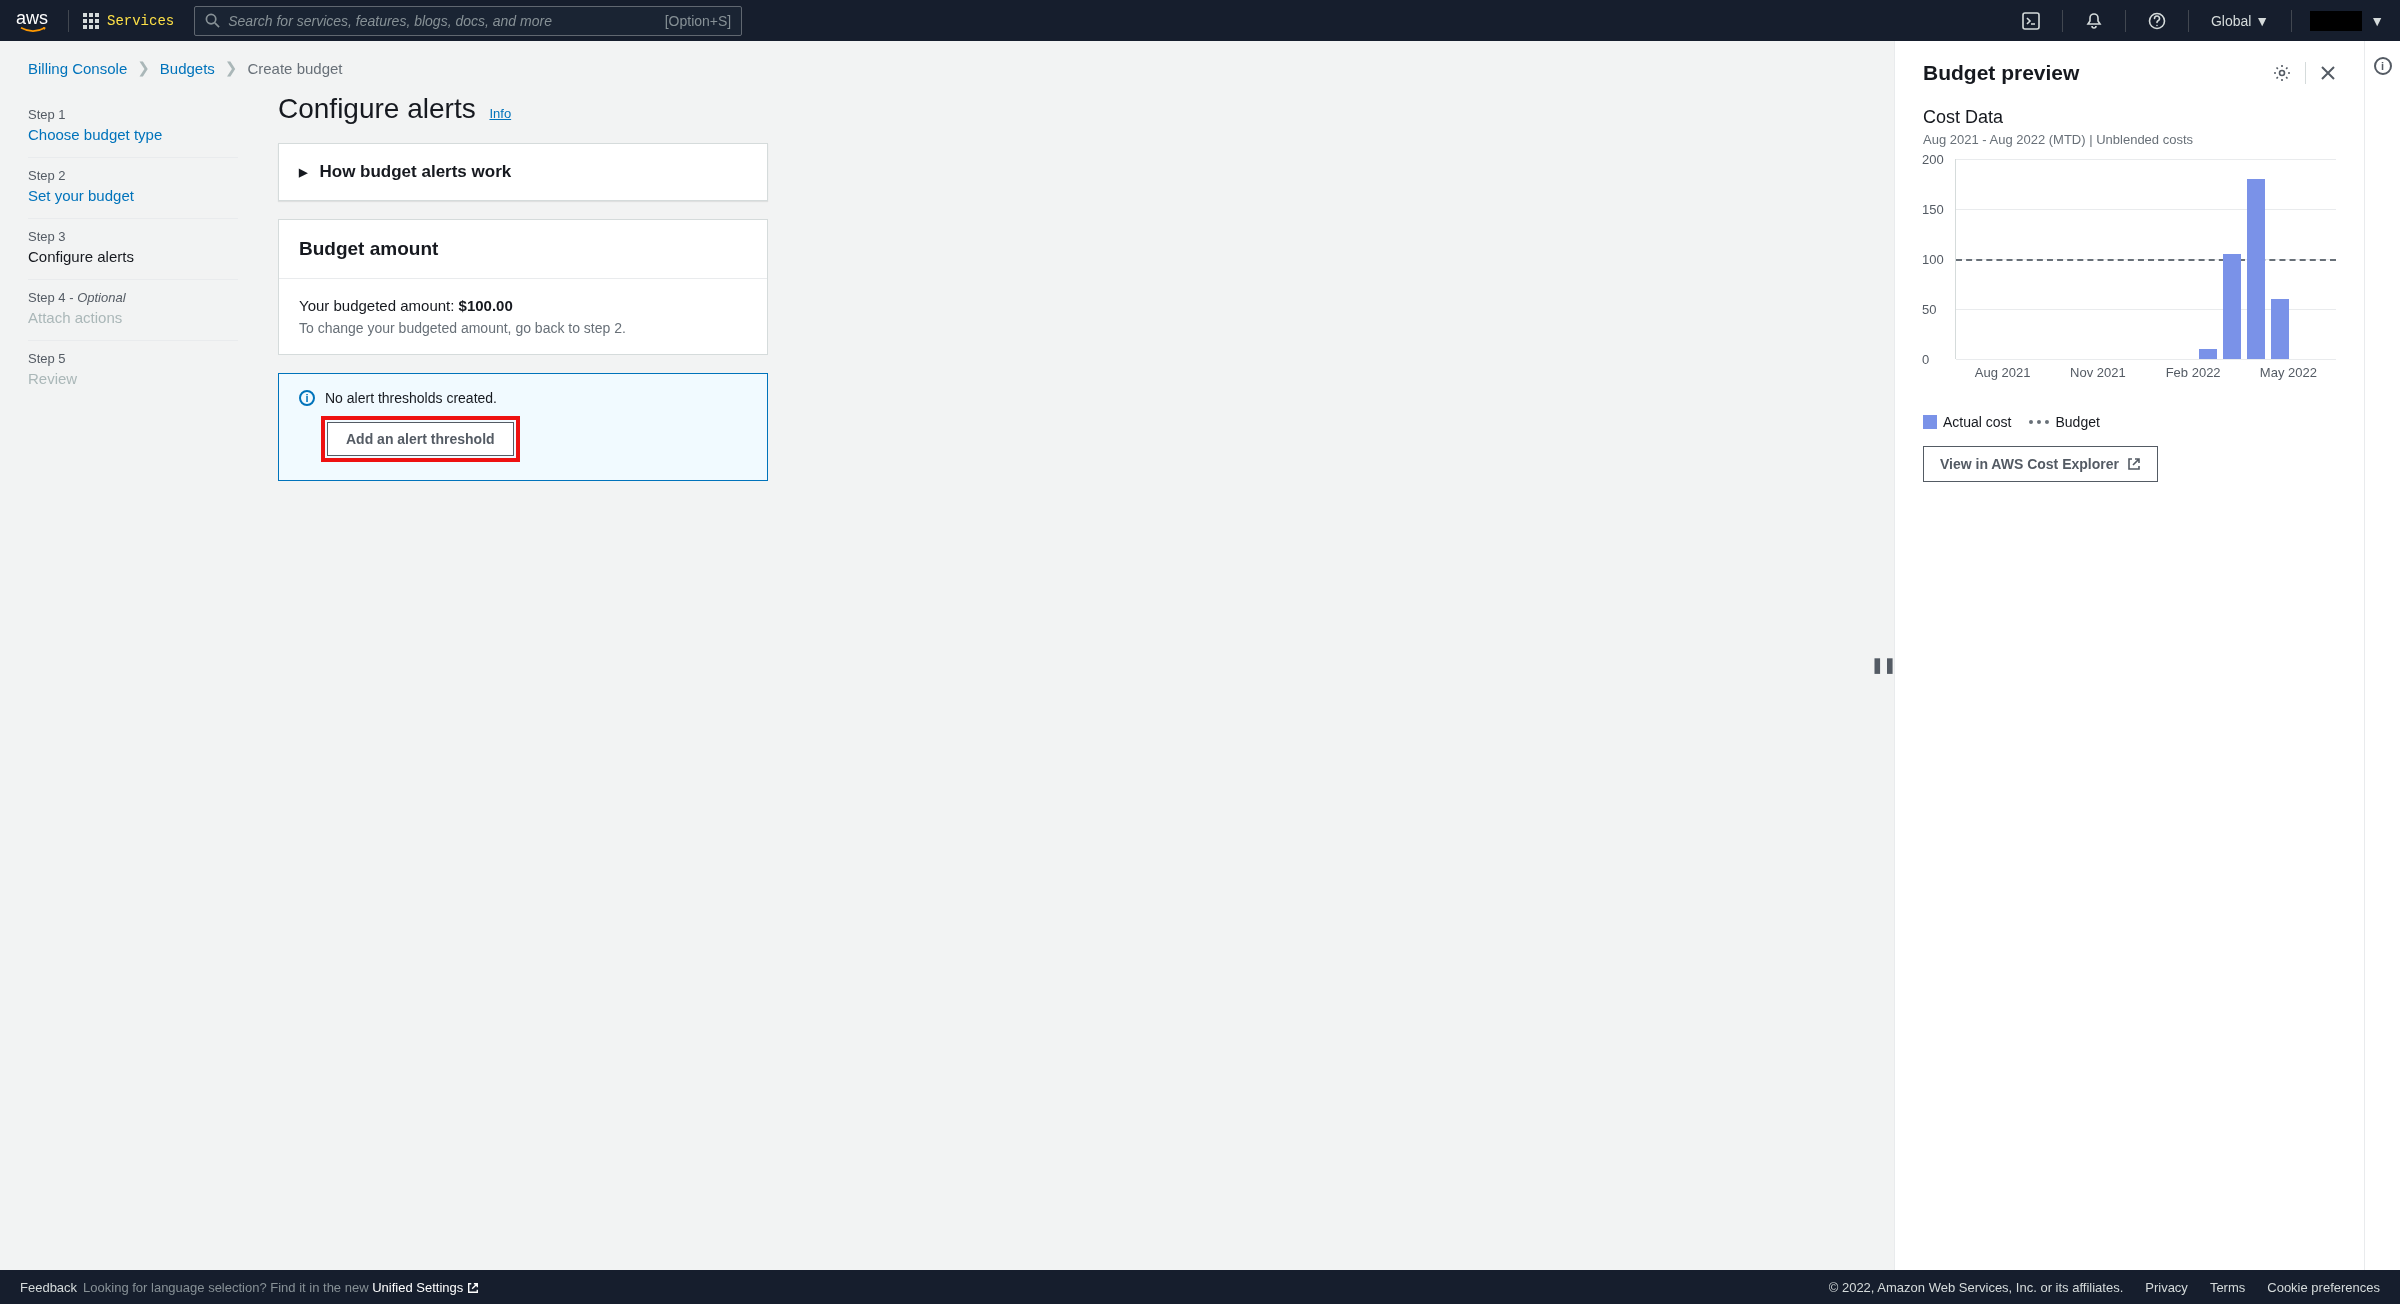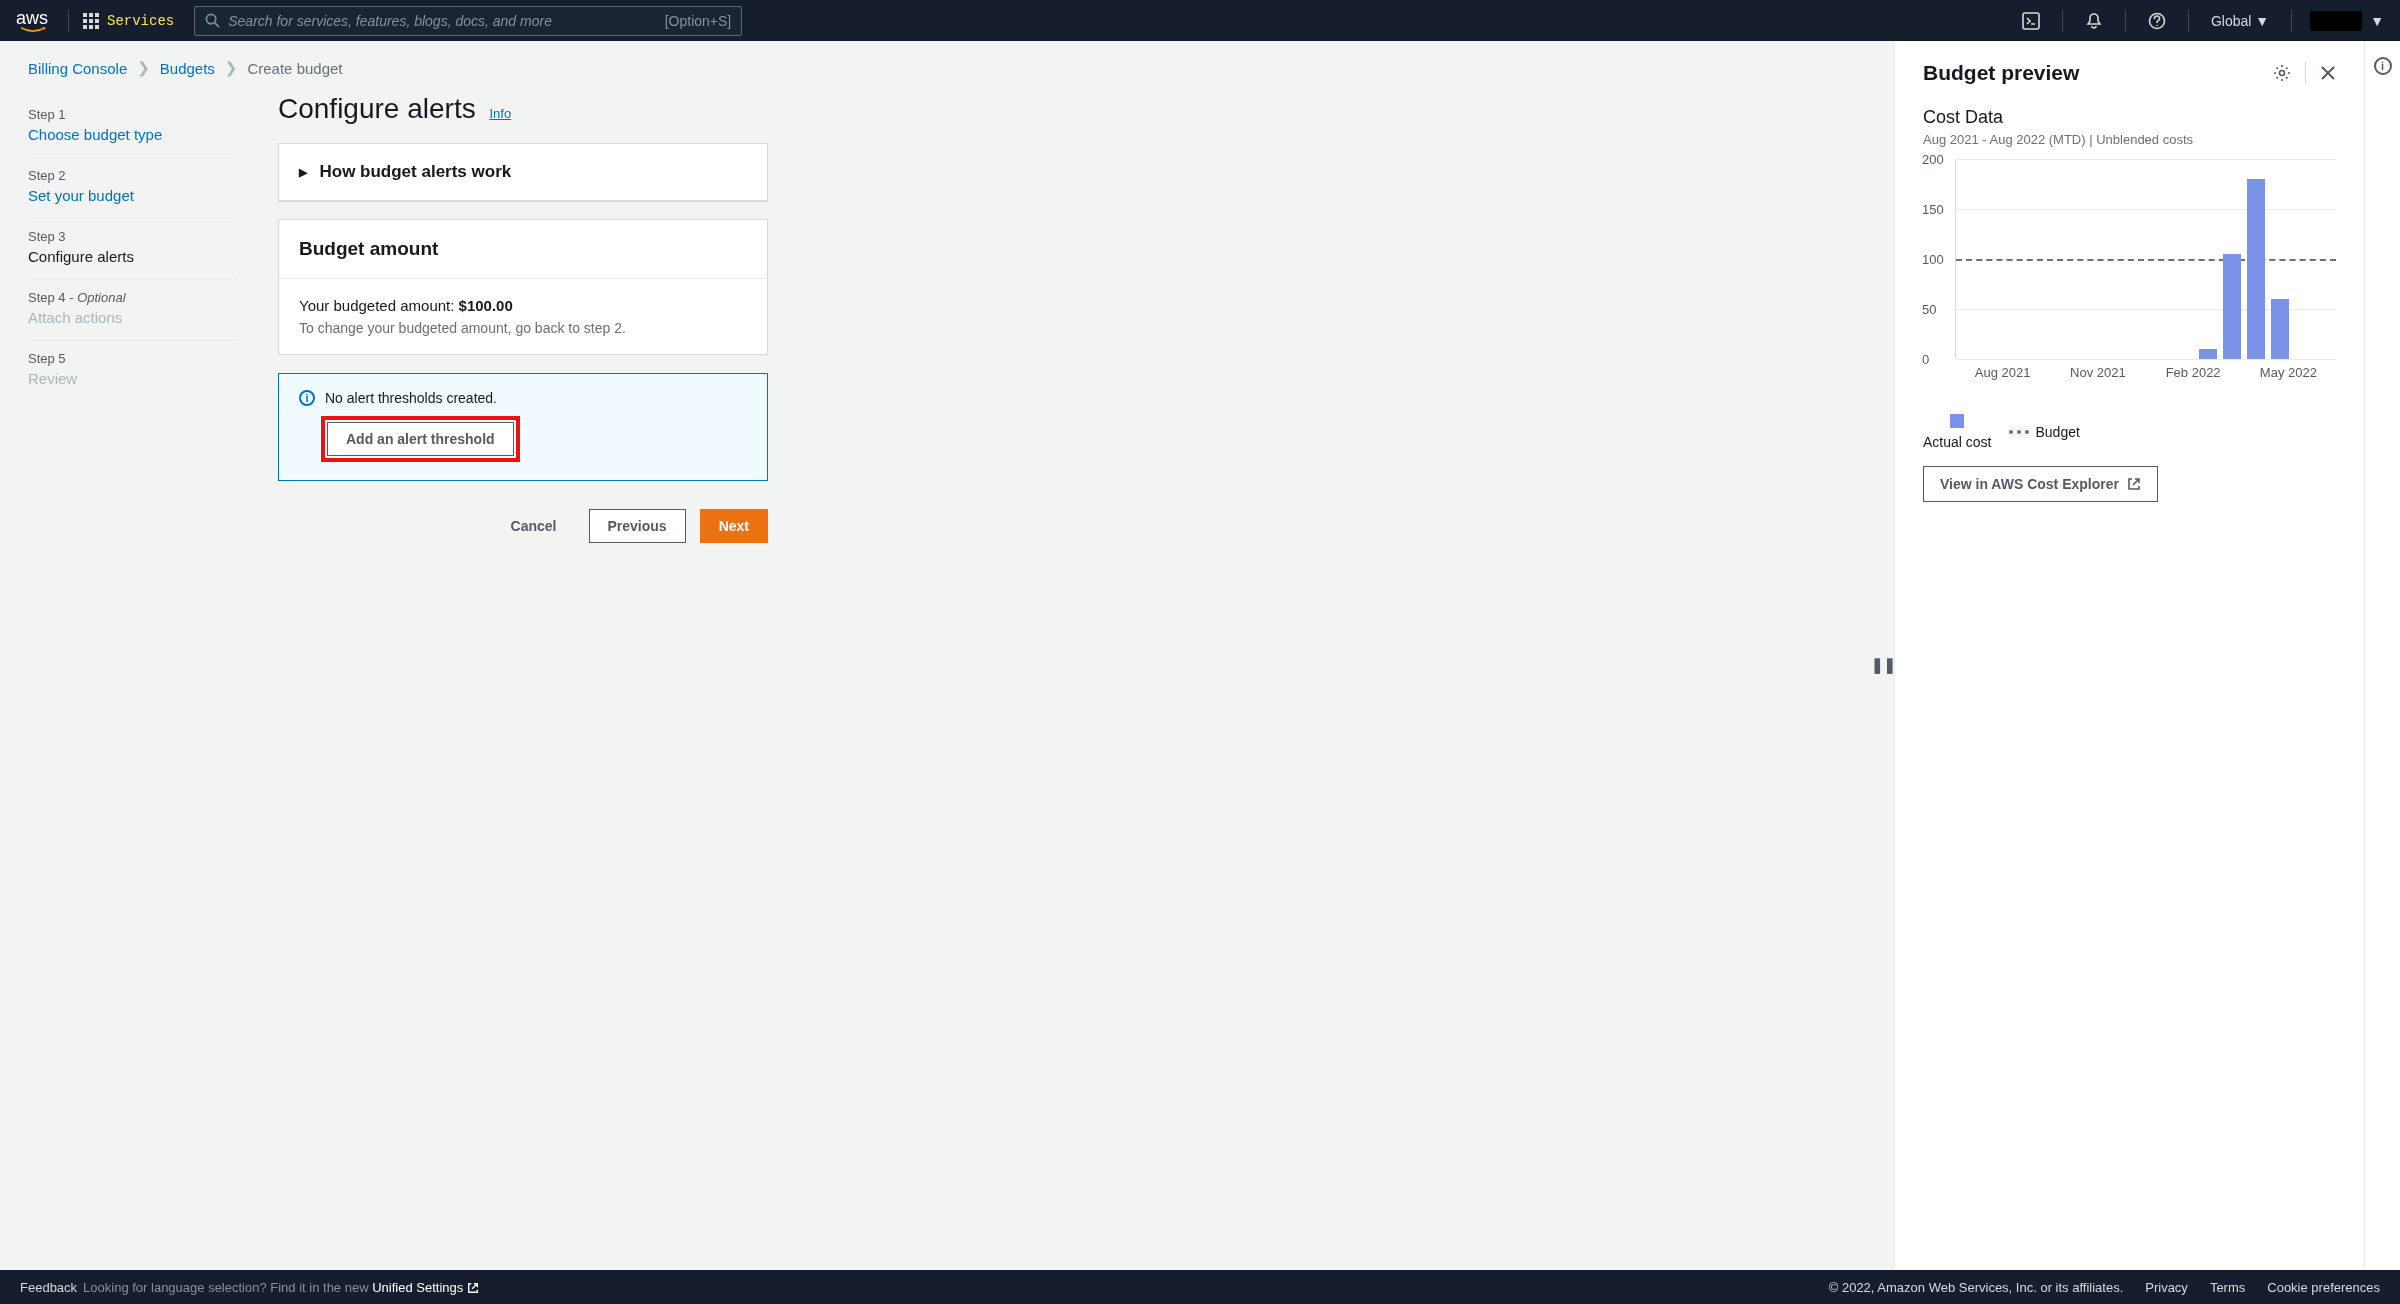--- a/index.html
+++ b/index.html
@@ -236,25 +236,20 @@
         <div class="alert-panel panel">
           <div class="alert-row">
             <div class="info-circle">i</div>
             <span>No alert thresholds created.</span>
           </div>
           <div class="add-threshold-wrap">
             <button class="btn">Add an alert threshold</button>
           </div>
         </div>
 
-        <div class="action-row">
-          <button class="btn link">Cancel</button>
-          <button class="btn">Previous</button>
-          <button class="btn primary">Next</button>
-        </div>
       </div>
     </div>
   </div>
 
   <div class="preview">
     <div class="preview-head">
       <h2>Budget preview</h2>
       <div class="preview-icons">
         <span>
           <svg width="18" height="18" viewBox="0 0 18 18">
@@ -307,21 +302,21 @@
         </div>
       <div class="xlabels" id="xlabels">
           <span>Aug 2021</span>
           <span>Nov 2021</span>
           <span>Feb 2022</span>
           <span>May 2022</span>
         </div>
     </div>
 
     <div class="legend">
-      <div style="display:flex;align-items:center;gap:6px;flex-direction:column;">
+      <div style="display:flex;align-items:center;gap:6px;">
         <div class="legend-sq"></div>
         <span>Actual cost</span>
       </div>
       <div style="display:flex;align-items:center;gap:6px;">
         <div class="legend-dash"></div>
         <span>Budget</span>
       </div>
     </div>
 
     <div class="cost-explorer-btn">

